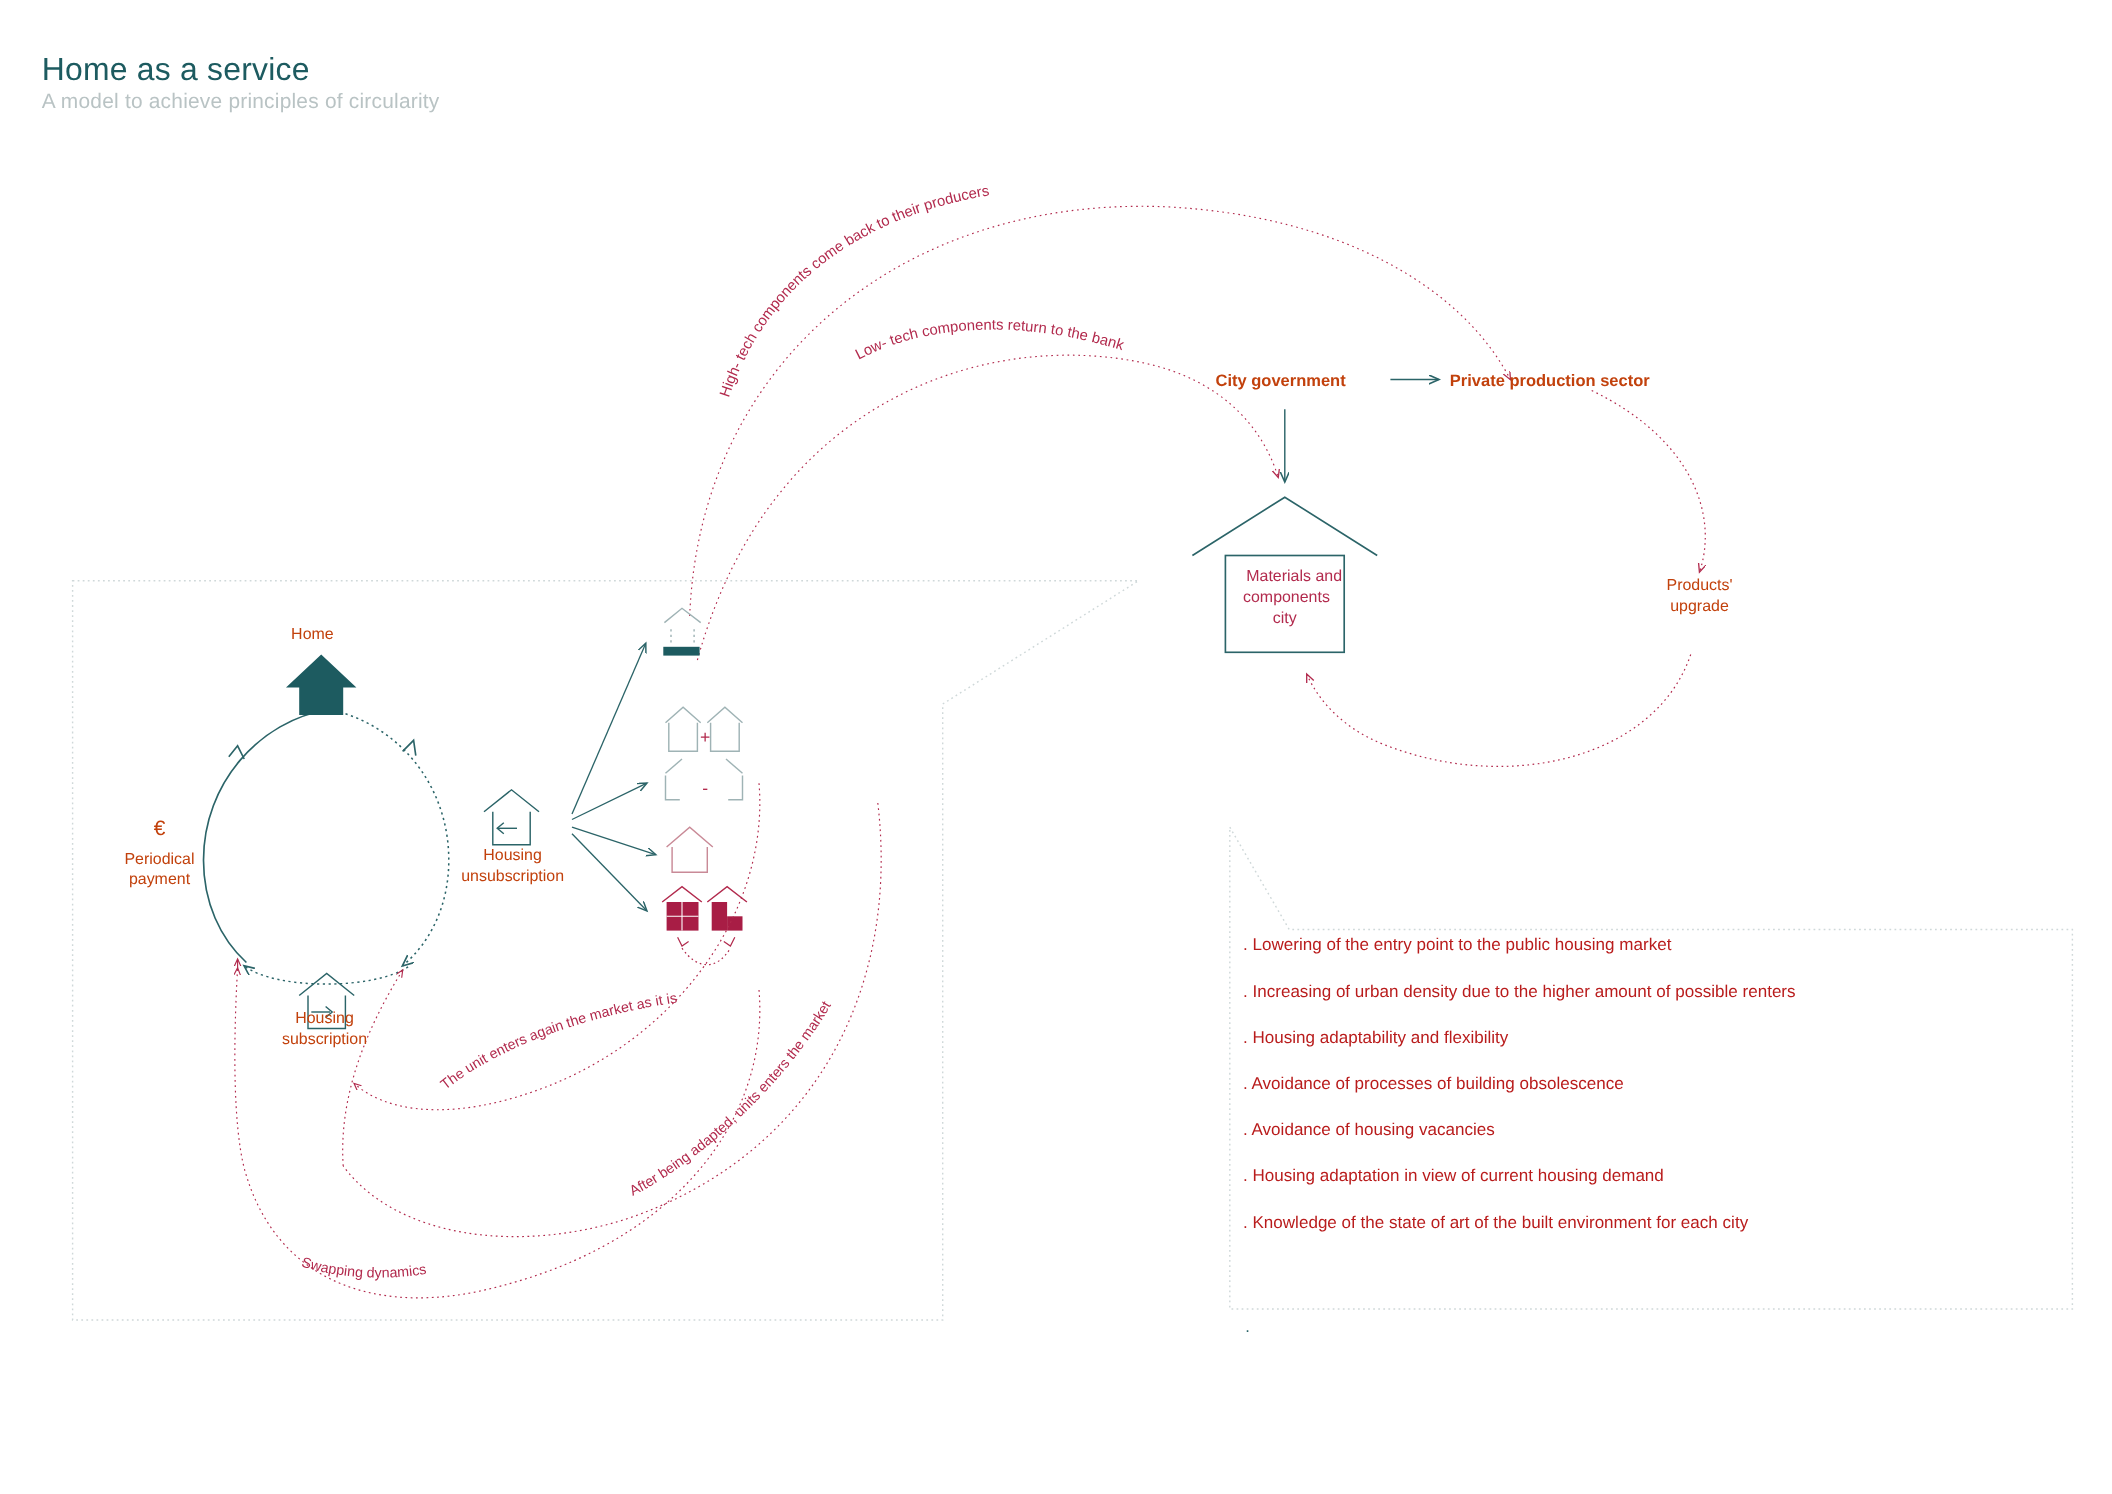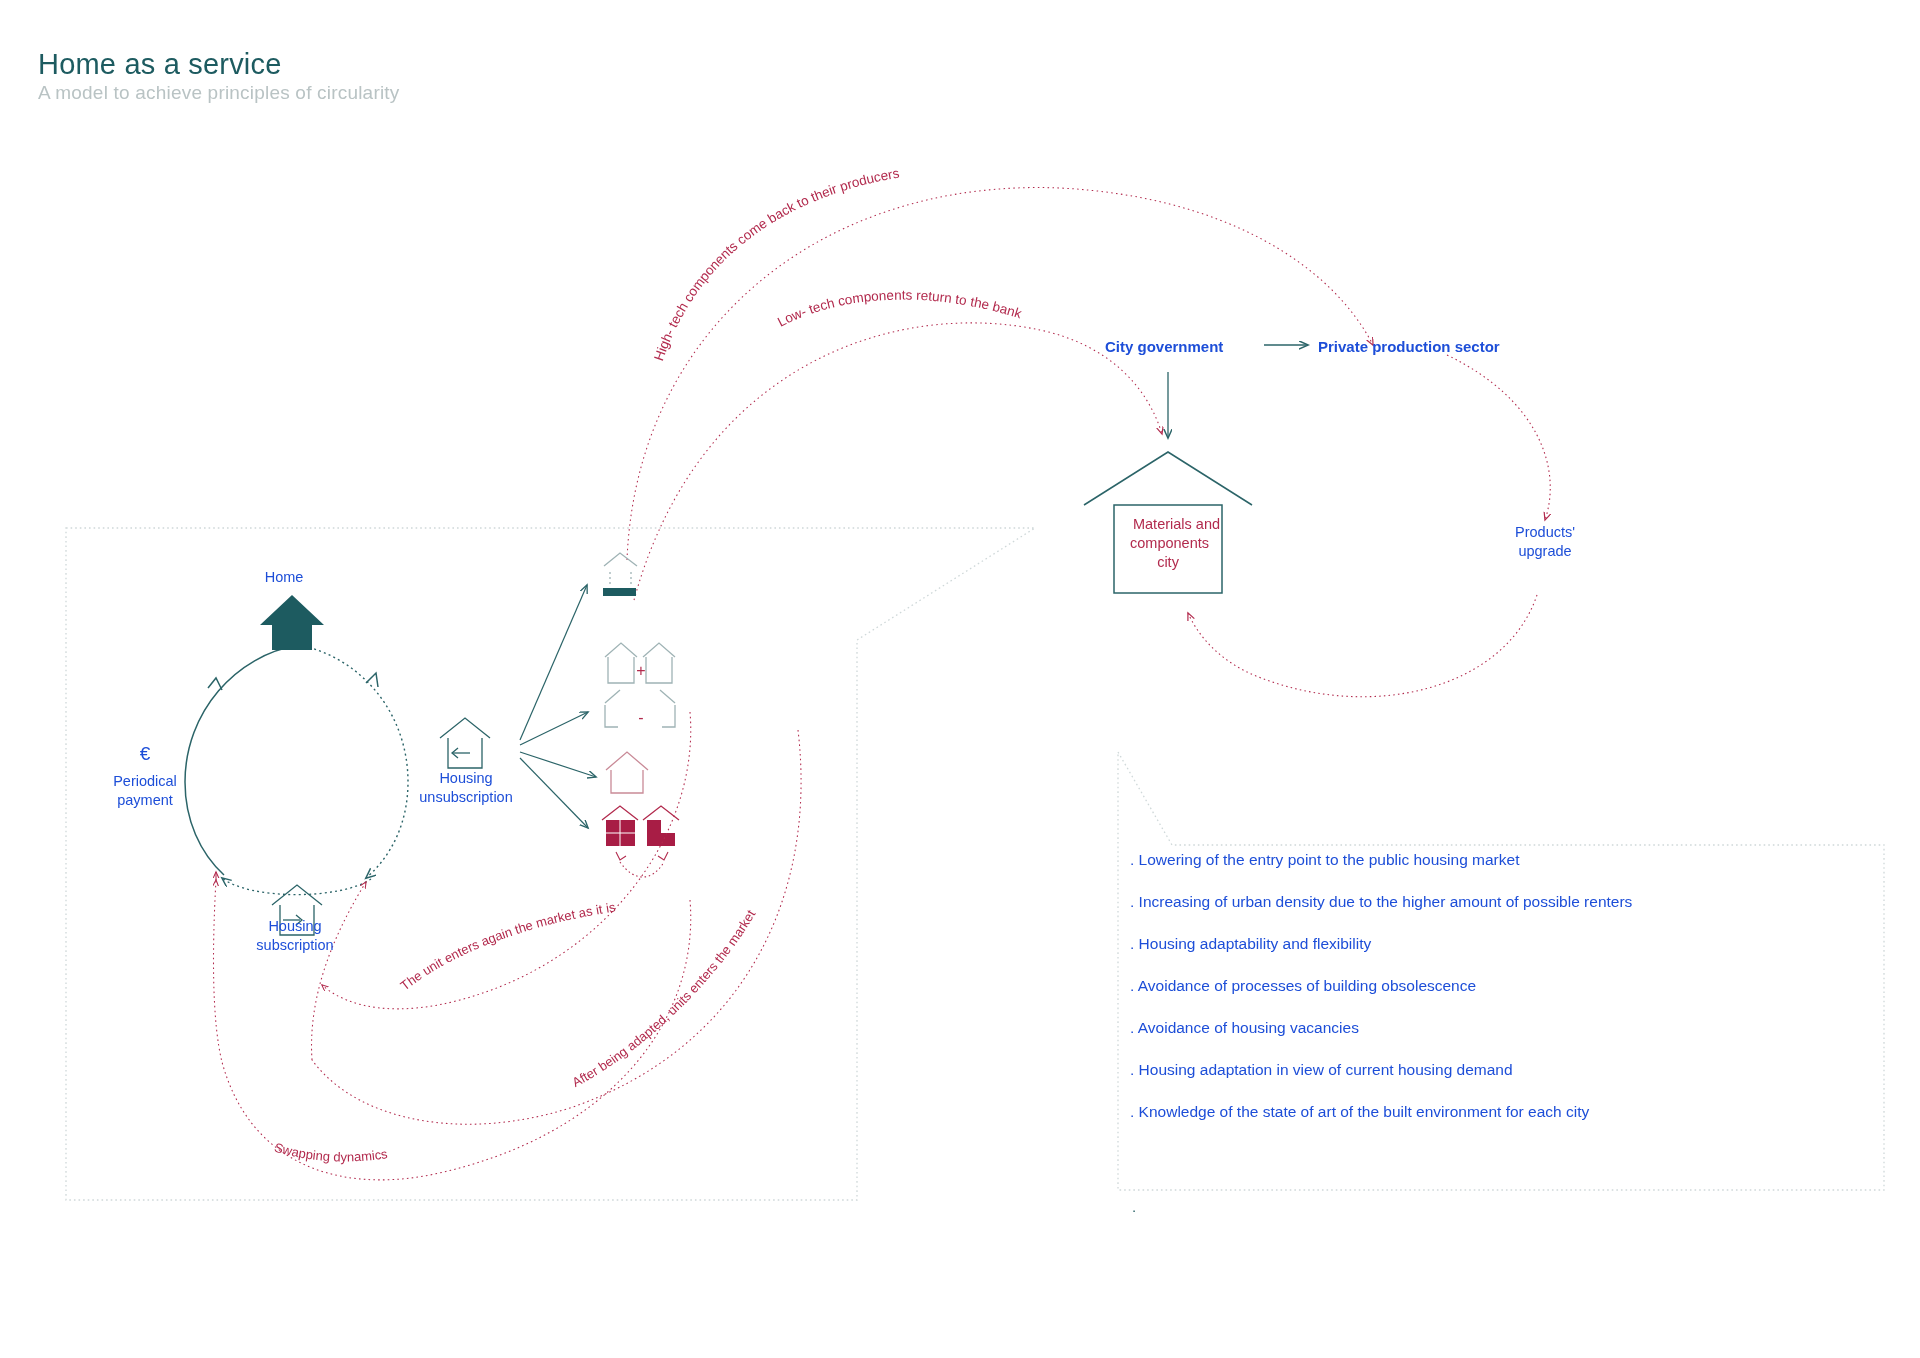--- a/index.html
+++ b/index.html
@@ -5,27 +5,27 @@
   html,body{margin:0;padding:0;background:#ffffff;}
   body{width:1920px;height:1358px;position:relative;overflow:hidden;
        font-family:"Liberation Sans","DejaVu Sans",sans-serif;}
   #stage{position:absolute;left:0;top:0;width:1920px;height:1358px;}
   svg#canvas{position:absolute;left:0;top:0;width:1920px;height:1358px;}
 
   .hdr{position:absolute;left:38px;}
   #title{top:48px;font-size:29px;color:#1d5b60;letter-spacing:.2px;}
   #subtitle{top:82px;font-size:19px;color:#b9c3c4;letter-spacing:.2px;}
 
-  .lbl{position:absolute;color:#1d4ed8;font-size:14.5px;line-height:19px;text-align:center;}
+  .lbl{position:absolute;color:#c2410c;font-size:14.5px;line-height:19px;text-align:center;}
   .lbl.red{color:#b22a4d;}
   .bold{font-weight:bold;font-size:15px;}
 
   #eff-panel{position:absolute;left:1130px;top:850px;width:740px;}
   #eff-title{font-weight:bold;font-size:15px;color:#1d5b60;margin-bottom:22px;}
-  .eff-item{font-size:15.5px;color:#1d4ed8;line-height:20px;margin-bottom:22px;}
+  .eff-item{font-size:15.5px;color:#b91c1c;line-height:20px;margin-bottom:22px;}
   #eff-dot{position:absolute;left:1132px;top:1198px;font-size:15px;color:#2b6468;}
 </style>
 </head>
 <body>
 
 <div id="stage">
 
   <svg id="canvas" viewBox="0 0 1920 1358">
     <defs>
       <marker id="ahT" markerWidth="9" markerHeight="9" refX="7" refY="3.2" orient="auto">

